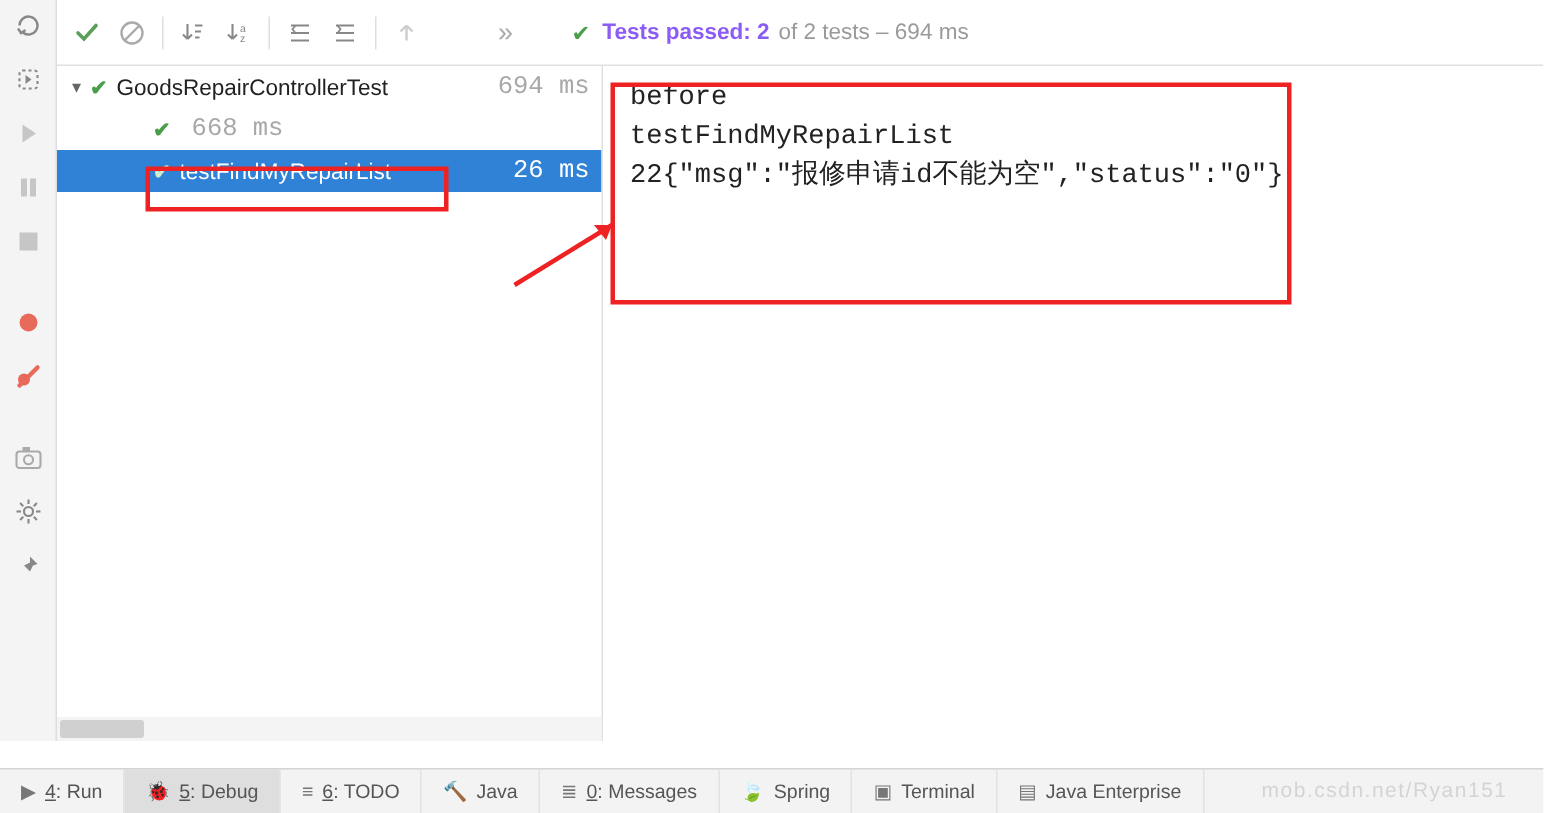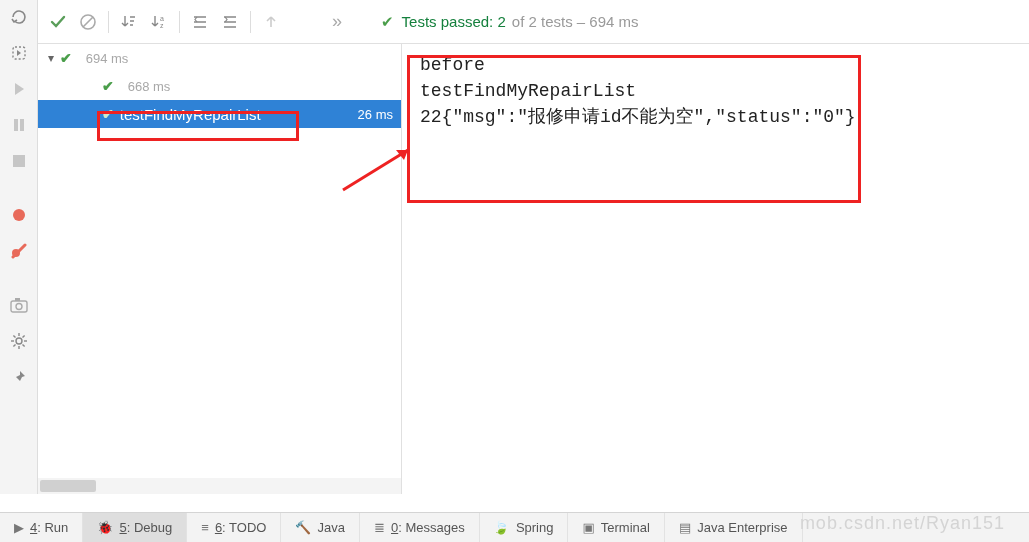--- a/index.html
+++ b/index.html
@@ -6,50 +6,50 @@
 body { font-family: "Segoe UI", Arial, sans-serif; font-size: 13px; background: #fff; color: #222; width: 1029px; height: 542px; overflow: hidden; position: relative; }
 .main-layout { display: flex; height: 494px; }
 .left-gutter { width: 38px; background: #f4f4f4; border-right: 1px solid #ddd; display: flex; flex-direction: column; align-items: center; padding-top: 4px; gap: 10px; }
 .left-gutter .icon-btn { width: 26px; height: 26px; display: flex; align-items: center; justify-content: center; color: #777; cursor: pointer; font-size: 16px; }
 .right-area { flex: 1; display: flex; flex-direction: column; }
 .toolbar { height: 44px; border-bottom: 1px solid #e0e0e0; display: flex; align-items: center; padding: 0 6px; gap: 2px; position: relative; }
 .tb-btn { width: 28px; height: 28px; display: flex; align-items: center; justify-content: center; color: #777; cursor: pointer; border-radius: 3px; font-size: 16px; }
 .tb-sep { width: 1px; height: 22px; background: #ddd; margin: 0 4px; }
 .status-area { display: flex; align-items: center; margin-left: 28px; font-size: 15px; }
 .status-check { color: #4a9e4a; margin-right: 8px; }
-.status-bold { font-weight: 400; color: #15803d; }
+.status-bold { font-weight: 700; color: #8b5cf6; }
 .status-gray { color: #9a9a9a; margin-left: 6px; }
 .toolbar::before { content:""; position:absolute; top:-3px; left:116px; width:112px; height:3px; background:#3b7ecc;}
 .content-row { flex: 1; display: flex; overflow: hidden; }
 .tree-pane { width: 364px; border-right: 1px solid #e0e0e0; display: flex; flex-direction: column; position: relative; }
 .tree-body { flex: 1; overflow: hidden; position: relative; }
 .tree-row { display: flex; align-items: center; height: 28px; padding-right: 8px; font-size: 15px; cursor: pointer; }
 .tree-row .chev { width: 18px; text-align: center; color: #666; font-size: 12px; }
 .tree-row .chk { color: #4a9e4a; margin-right: 6px; font-weight: bold; font-size: 14px; }
 .tree-row .label { flex: 1; white-space: nowrap; overflow: hidden; text-overflow: ellipsis; }
-.tree-row .time { color: #a8a8a8; font-size: 13px; margin-left: 8px; }
+.tree-row .time { color: #a8a8a8; font-size: 17px; margin-left: 8px; font-family: Liberation Mono, monospace; }
 .tree-row.root { padding-left: 4px; }
 .tree-row.child { padding-left: 64px; }
 .tree-row.selected { background: #2f82d6; color: #fff; }
 .tree-row.selected .chk { color: #cfeacc; }
 .tree-row.selected .time { color: #ffffff; }
 .tree-scrollbar { position: absolute; bottom: 0; left: 0; right: 0; height: 16px; background: #f4f4f4; }
 .tree-scrollbar .thumb { position: absolute; left: 2px; top: 2px; width: 56px; height: 12px; background: #d0d0d0; border-radius: 2px; cursor: pointer; }
 .console-pane { flex: 1; position: relative; padding: 8px 18px; font-family: Consolas, "Courier New", monospace; font-size: 18px; color: #222; }
 .console-line { line-height: 26px; white-space: pre; }
 .red-box1 { position: absolute; border: 3px solid #e22; pointer-events: none; }
 .red-box-tree { left: 97px; top: 111px; width: 202px; height: 30px; }
 .red-box-console { left: 407px; top: 55px; width: 454px; height: 148px; }
 .red-arrow { position: absolute; left: 338px; top: 140px; pointer-events:none; }
 .bottom-bar { position: absolute; bottom: 0; left: 0; right: 0; height: 30px; background: #f3f3f3; border-top: 1px solid #d4d4d4; display: flex; align-items: center; font-size: 13px; color: #555; }
 .bb-item { display: flex; align-items: center; gap: 6px; padding: 0 14px; height: 100%; cursor: pointer; border-right: 1px solid #e2e2e2; }
 .bb-item.active { background: #dedede; }
 .bb-item .bic { font-size: 13px; color: #777; }
 .bb-item span u { text-decoration: underline; }
-.watermark { position: absolute; right: 24px; bottom: 8px; color: #d4d4d4; font-size: 18px; letter-spacing: 1px; pointer-events:none; }
+.watermark { position: absolute; right: 24px; bottom: 8px; color: #d4d4d4; font-size: 14px; letter-spacing: 1px; pointer-events:none; }
 svg { display: block; }
 </style>
 </head>
 <body>
 
 <div class="main-layout">
   <div class="left-gutter">
     <div class="icon-btn">
         <svg width="18" height="18" viewBox="0 0 18 18">
           <path d="M3 9a6 6 0 1 1 2 4.5" fill="none" stroke="#888" stroke-width="1.6"></path>
@@ -174,20 +174,21 @@
         <span class="status-gray">of 2 tests – 694 ms</span>
       </div>
     </div>
 
     <div class="content-row">
       <div class="tree-pane">
         <div class="tree-body">
           <div class="tree-row root">
             <span class="chev">▾</span>
             <span class="chk">✔</span>
+            <span class="label">GoodsRepairControllerTest</span>
             <span class="time">694 ms</span>
           </div>
           <div class="tree-row child">
             <span class="chk">✔</span>
             <span class="time">668 ms</span>
           </div>
           <div class="tree-row child selected">
             <span class="chk">✔</span>
             <span class="label">testFindMyRepairList</span>
             <span class="time">26 ms</span>

